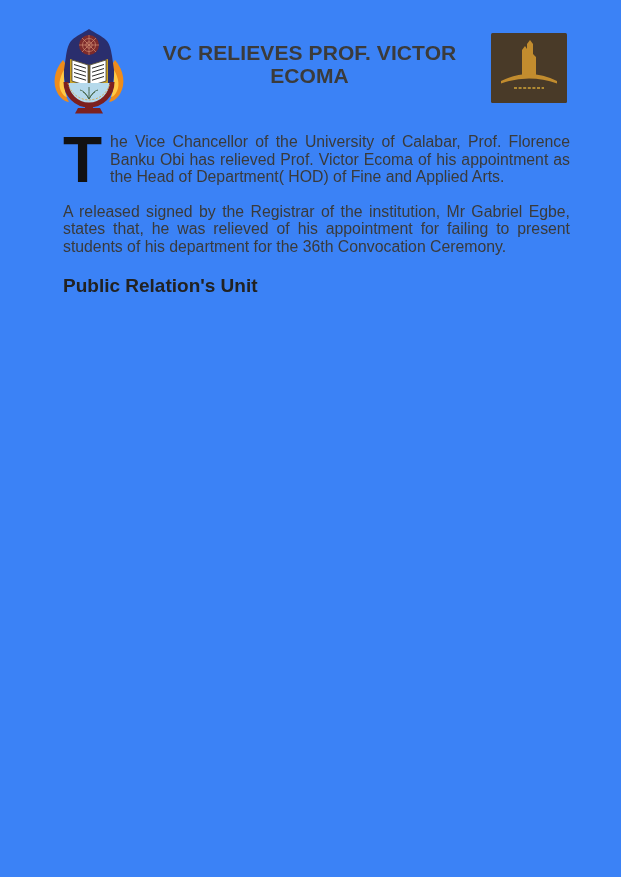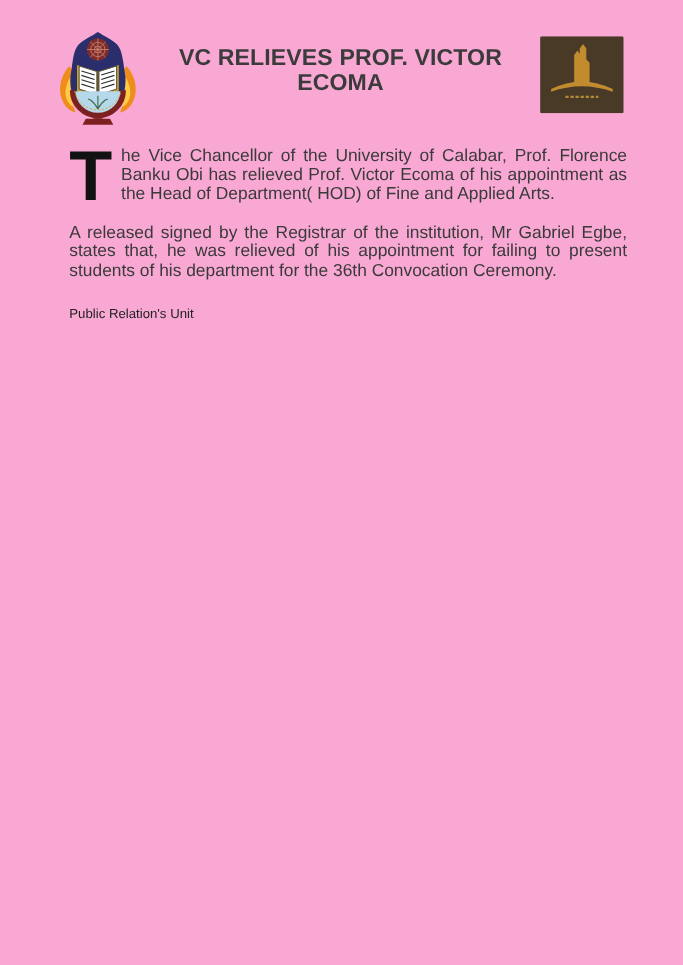--- a/index.html
+++ b/index.html
@@ -2,21 +2,21 @@
 <html><head>
 <meta charset="utf-8">
 <style>
   * { box-sizing: border-box; margin: 0; padding: 0; }
   html, body { background: #ffffff; }
   .page {
     position: relative;
     width: 621px;
     height: 877px;
     margin: 0 auto;
-    background: #f9a8d4;
+    background: #3b82f6;
     font-family: "Liberation Sans", "DejaVu Sans", sans-serif;
     overflow: hidden;
   }
   .header {
     display: flex;
     align-items: flex-start;
     padding: 26px 54px 0 50px;
     gap: 8px;
   }
   .crest { width: 78px; height: 88px; flex: 0 0 auto; }
@@ -46,22 +46,22 @@
   p.dropcap-para::first-letter {
     float: left;
     font-weight: 700;
     font-size: 64px;
     line-height: 51px;
     padding: 2px 8px 0 0;
     color: #121212;
   }
   p.signature {
     margin-top: 21px;
-    font-weight: 400;
-    font-size: 12px;
+    font-weight: 700;
+    font-size: 19px;
     color: #222222;
     text-align: left;
   }
 </style>
 </head>
 <body>
 
 <div class="page">
 
   <header class="header">

